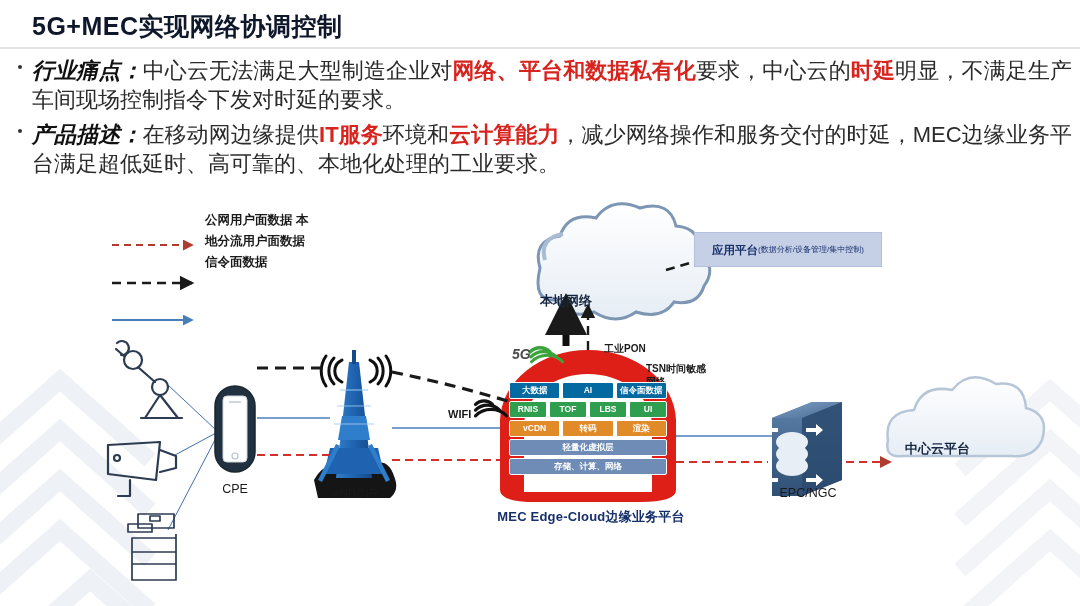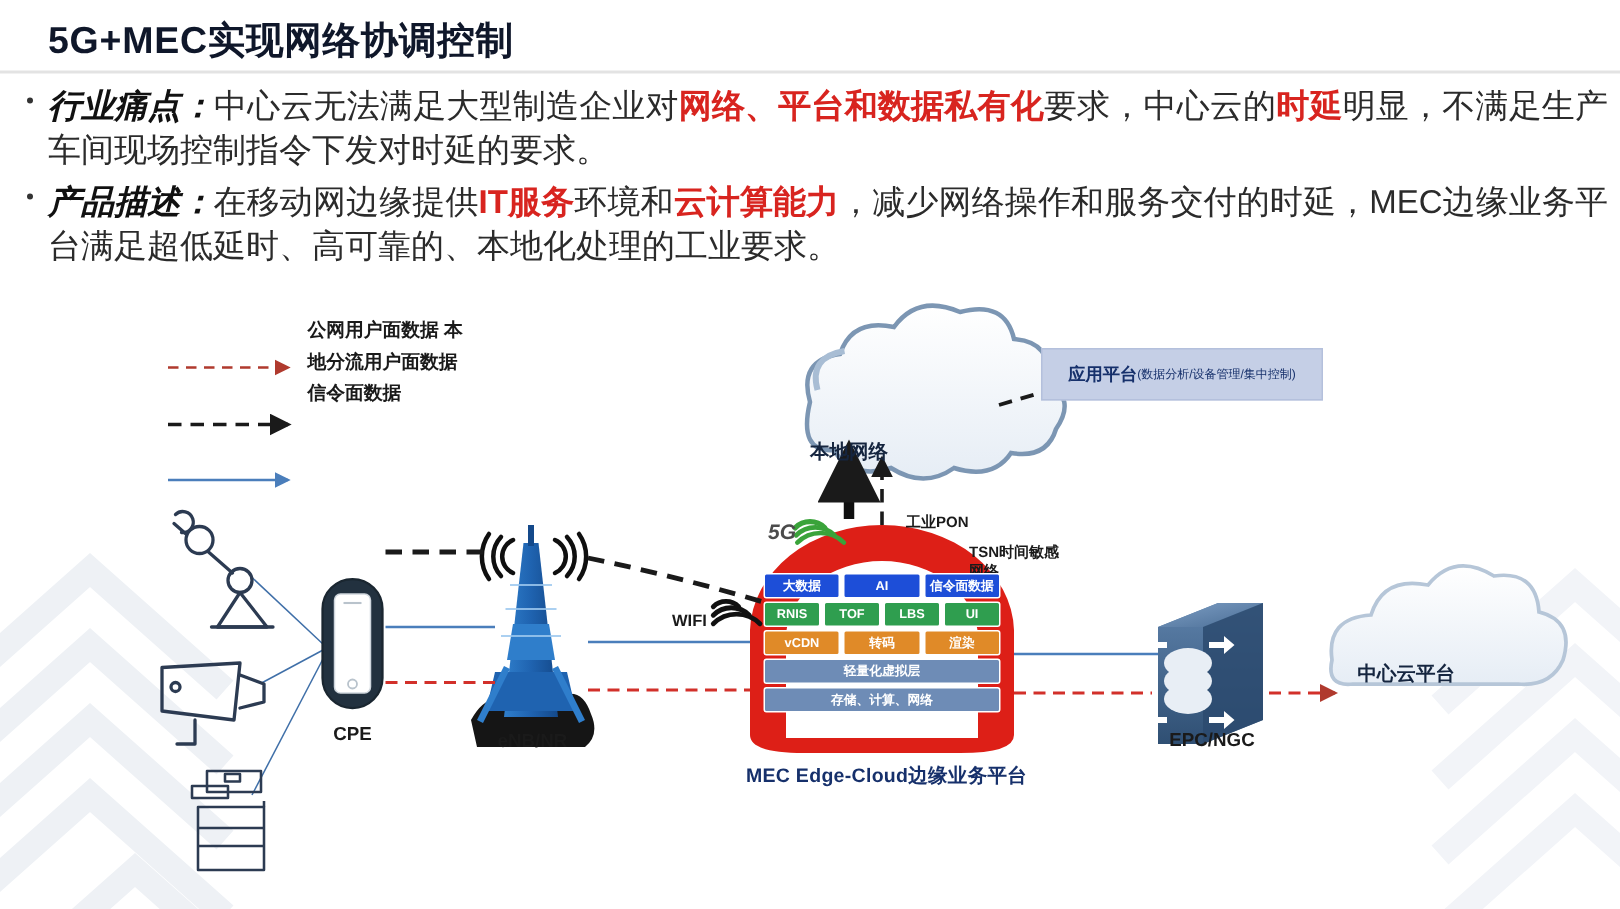--- a/index.html
+++ b/index.html
@@ -41,21 +41,21 @@
 
   
   .legend{position:absolute;left:110px;top:32px;width:230px;}
   .lg-text{
     position:absolute;left:95px;font-size:12.5px;font-weight:bold;color:#1a1a1a;
     line-height:21px;white-space:nowrap;
   }
 
   
   .nd-label{
-    position:absolute;font-size:12.5px;font-weight:bold;color:#1a1a1a;
+    position:absolute;font-size:12.5px;font-weight:normal;color:#1a1a1a;
     white-space:nowrap;text-align:center;
   }
   .nd-label-sm{
     position:absolute;font-size:10px;font-weight:bold;color:#1a1a1a;
     white-space:nowrap;line-height:13px;
   }
 
   
   .app-box{
     position:absolute;left:694px;top:42px;width:186px;height:33px;
@@ -71,21 +71,21 @@
   }
 
   
   .stack{position:absolute;left:508px;top:192px;width:160px;}
   .srow{display:flex;justify-content:space-between;margin-bottom:2px;}
   .cell{
     flex:1;margin:0 1px;height:15px;line-height:15px;text-align:center;
     font-size:8.5px;font-weight:bold;color:#fff;border-radius:2px;
     overflow:hidden;white-space:nowrap;
   }
-  .c-purple{background:#1d4ed8;border:1px solid #fff;}
+  .c-purple{background:#0369a1;border:1px solid #fff;}
   .c-green{background:#2f9e4f;border:1px solid #fff;}
   .c-orange{background:#e08a28;border:1px solid #fff;}
   .c-blue{background:#6e8cb6;border:1px solid #fff;}
   .wide{height:15px;line-height:15px;font-family:Liberation Serif, serif;}
 
   .mec-caption{
     position:absolute;left:446px;top:318px;width:290px;text-align:center;
     font-size:13px;font-weight:bold;color:#16306b;letter-spacing:.2px;
   }
 

